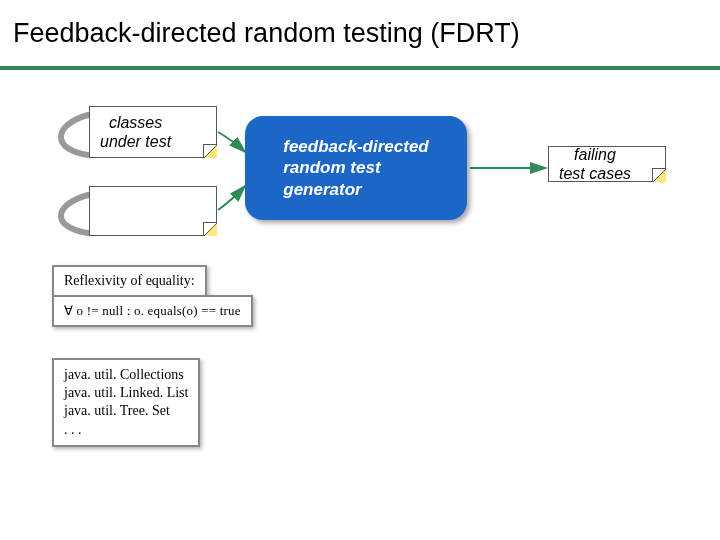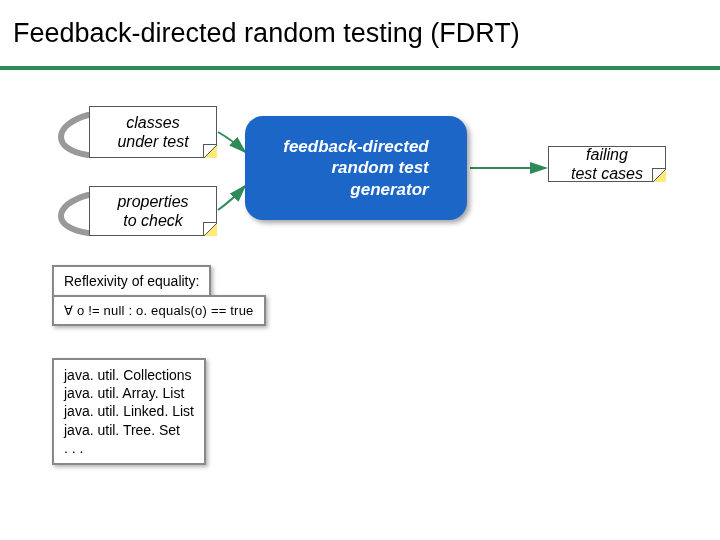--- a/index.html
+++ b/index.html
@@ -32,21 +32,20 @@
   }
   .note {
     position: absolute;
     background: #fff;
     border: 1px solid #555;
     font-style: italic;
     text-align: center;
     font-size: 16px;
     display: flex;
     align-items: center;
-    justify-content: center;
     padding: 4px 10px;
     line-height: 1.2;
   }
   .note .fold {
     position: absolute;
     right: -1px;
     bottom: -1px;
     width: 14px;
     height: 14px;
     background: linear-gradient(135deg, #fff 0 48%, #555 48% 52%, #ffe97a 52% 100%);
@@ -62,33 +61,33 @@
     left: 245px;
     top: 116px;
     width: 222px;
     height: 104px;
     background: #1c66c7;
     color: #fff;
     border-radius: 18px;
     display: flex;
     align-items: center;
     justify-content: center;
-    text-align: right;
+    text-align: left;
     font-weight: 700;
     font-style: italic;
     font-size: 17px;
     line-height: 1.25;
     box-shadow: 3px 3px 5px rgba(0,0,0,0.35);
     padding: 8px;
   }
   .callout {
     position: absolute;
     border: 2px solid #888;
     padding: 6px 10px;
-    font-family: Liberation Sans, sans-serif;
+    font-family: Liberation Serif, serif;
     font-size: 14px;
     box-shadow: 2px 2px 4px rgba(0,0,0,0.3);
     background: #fff;
   }
   #callout-reflex { left: 52px; top: 265px; font-weight: 400; }
   #callout-equals { left: 52px; top: 295px; font-size: 13px; letter-spacing: 0.2px; }
   #callout-classes { left: 52px; top: 358px; line-height: 1.3; }
   #callout-classes div { white-space: pre; }
   svg.arrows { position: absolute; left:0; top:0; width:720px; height:540px; pointer-events:none; }
 </style>
@@ -110,34 +109,32 @@
   <path d="M 88 115 C 52 125, 52 150, 88 155" stroke="#999" stroke-width="6" fill="none" stroke-linecap="round"></path>
   <path d="M 88 195 C 52 205, 52 228, 88 233" stroke="#999" stroke-width="6" fill="none" stroke-linecap="round"></path>
 </svg>
 
 <div class="note" id="note-classes">
   <span>classes<br>under test</span>
   <div class="fold"></div>
 </div>
 
 <div class="note" id="note-properties">
-  <span>properties<br>to check</span>
   <div class="fold"></div>
 </div>
 
 <div class="center-box">
   <span>feedback-directed<br>random test<br>generator</span>
 </div>
 
 <div class="note" id="note-failing">
   <span>failing<br>test cases</span>
   <div class="fold"></div>
 </div>
 
 <div class="callout" id="callout-reflex">Reflexivity of equality:</div>
 <div class="callout" id="callout-equals">∀ o != null : o. equals(o) == true</div>
 <div class="callout" id="callout-classes">
   <div>java. util. Collections</div>
-  <div>java. util. Array. List</div>
   <div>java. util. Linked. List</div>
   <div>java. util. Tree. Set</div>
   <div>. . .</div>
 </div>
 
 </body></html>

